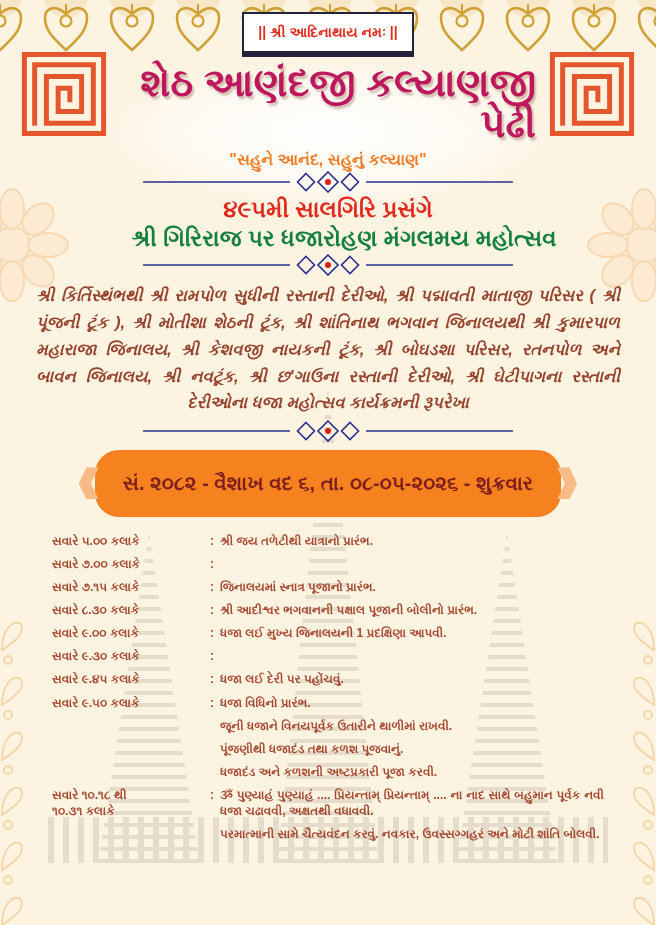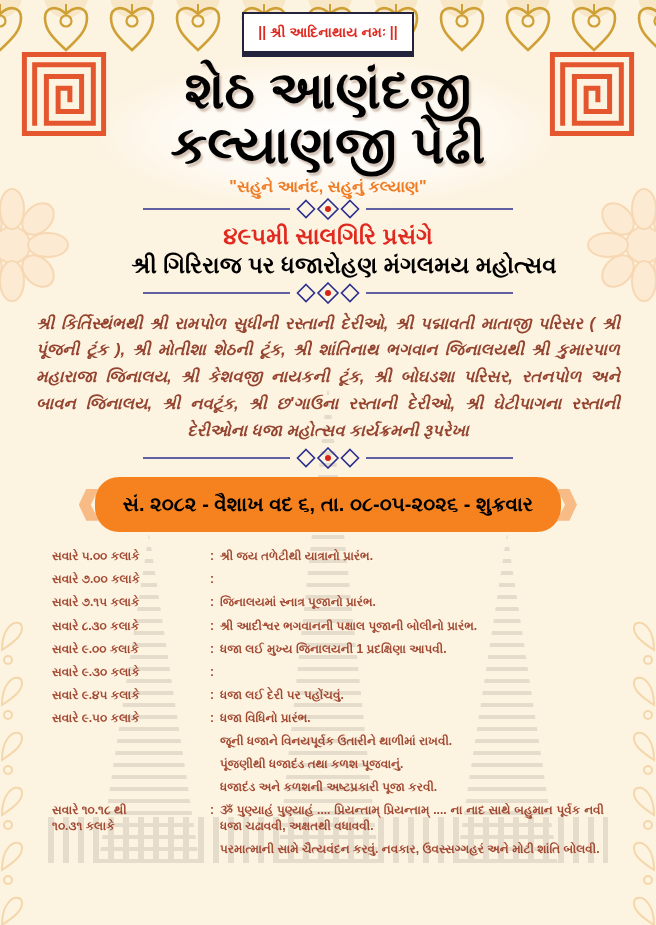--- a/index.html
+++ b/index.html
@@ -34,35 +34,36 @@
   .swastika.rightpos{right:20px;}
 
   
   .content{position:relative;z-index:2;text-align:center;padding-top:12px;}
   .invocation{
     display:inline-block;background:#ffffff;color:#e02a20;
     border:2px solid #23233d;box-shadow:0 4px 0 #23233d;
     font-size:14px;padding:10px 14px;white-space:nowrap;
   }
   .title{
-    margin:10px 120px 0;color:#000000;font-size:52px;line-height:1.05;
+    margin:10px 120px 0;color:#be185d;font-size:39px;line-height:1.05;
     text-shadow:2px 3px 2px rgba(130,85,60,.35);
+    text-align:right;
   }
   .tagline{margin-top:6px;color:#ef7c25;font-size:16px;}
   .divider{margin:2px auto 0;display:block;}
   .subtitle1{margin-top:2px;color:#e02a20;font-size:23px;line-height:1.25;}
-  .subtitle2{color:#000000;font-size:23px;line-height:1.25;padding-left:32px;}
+  .subtitle2{color:#15803d;font-size:23px;line-height:1.25;padding-left:32px;}
   .intro{
     margin:6px 36px 0;color:#94442f;font-size:16.5px;line-height:1.62;
     text-align:justify;text-align-last:center;font-style:italic;
   }
   .banner-wrap{display:inline-block;position:relative;margin-top:8px;}
   .banner{
-    background:#f5821f;color:#000000;font-size:20px;
-    padding:16px 28px;border-radius:24px;white-space:nowrap;
+    background:#f5821f;color:#7f1d1d;font-size:20px;
+    padding:22px 28px;border-radius:24px;white-space:nowrap;
   }
   .chev{position:absolute;top:50%;width:20px;height:32px;background:#f8bb86;
     clip-path:polygon(100% 0,38% 0,0 50%,38% 100%,100% 100%,60% 50%);}
   .chev.l{left:-16px;transform:translateY(-50%);}
   .chev.r{right:-16px;transform:translateY(-50%) scaleX(-1);}
 
   .schedule{margin:16px 52px 0;text-align:left;}
   .sched-row{display:flex;align-items:flex-start;margin-bottom:7px;color:#a34a33;font-size:12px;line-height:1.34;}
   .sched-time{width:152px;flex:0 0 152px;white-space:pre-line;}
   .sched-colon{width:16px;flex:0 0 16px;text-align:center;}

